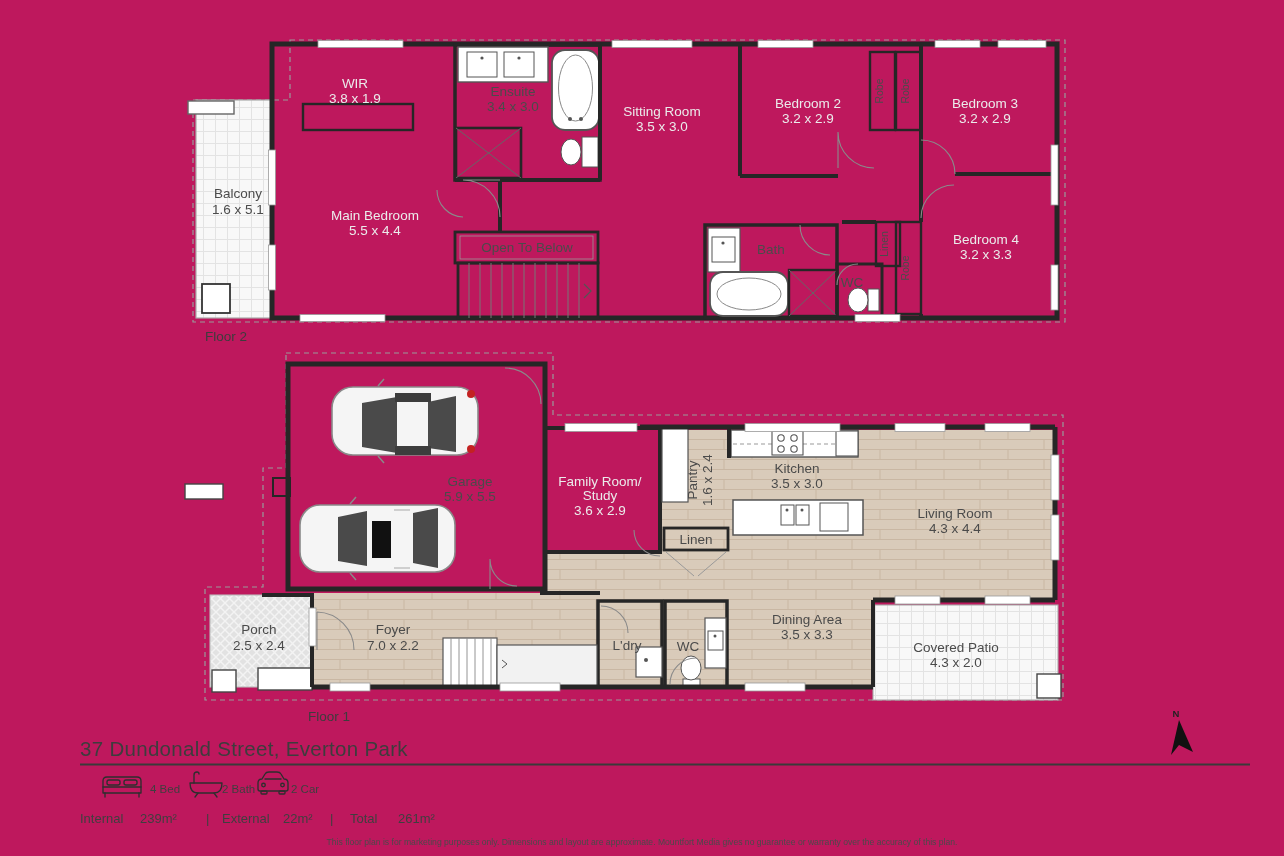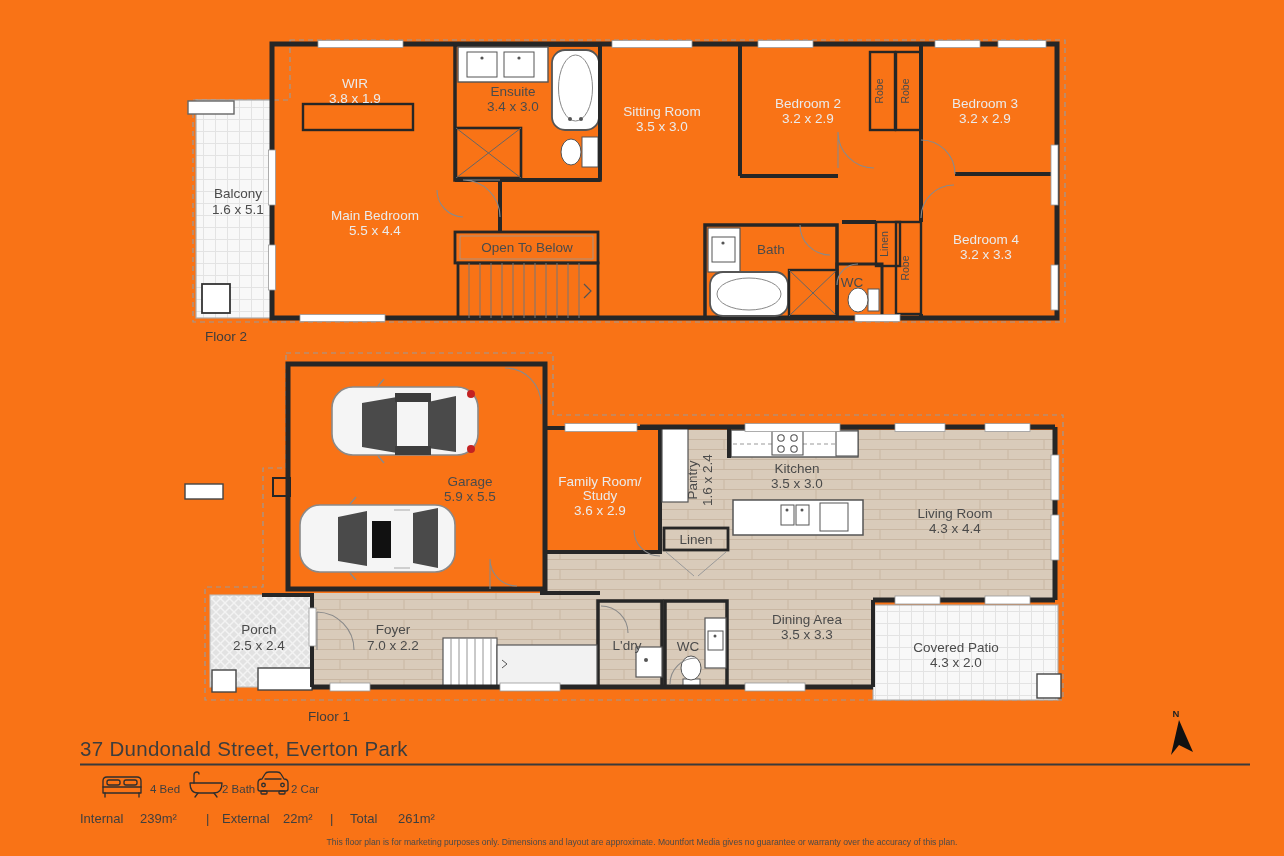--- a/index.html
+++ b/index.html
@@ -1,16 +1,16 @@
 <!DOCTYPE html>
 <html><head>
 <meta charset="utf-8">
 <style>
   html,body { margin:0; padding:0; background:#ffffff; }
-  #stage { position:relative; width:1284px; height:856px; background:#f97316; overflow:hidden; }
+  #stage { position:relative; width:1284px; height:856px; background:#be185d; overflow:hidden; }
   svg text { font-family:"Liberation Sans","DejaVu Sans",sans-serif; }
   .t-light { fill:#ebebeb; font-size:13.5px; text-anchor:middle; }
   .t-dark  { fill:#4b4b4b; font-size:13.5px; text-anchor:middle; }
   .t-rot   { fill:#4b4b4b; font-size:10.5px; text-anchor:middle; }
   .t-flabel{ fill:#3d3d3d; font-size:13.5px; }
   .t-title { fill:#3d3d3d; font-size:20.5px; letter-spacing:.3px; }
   .t-foot  { fill:#3f3f3f; font-size:11.5px; }
   .t-stats { fill:#3f3f3f; font-size:13px; }
   .t-disc  { fill:#4a4a4a; font-size:8.6px; text-anchor:middle; }
   .wall    { stroke:#262626; fill:none; }

